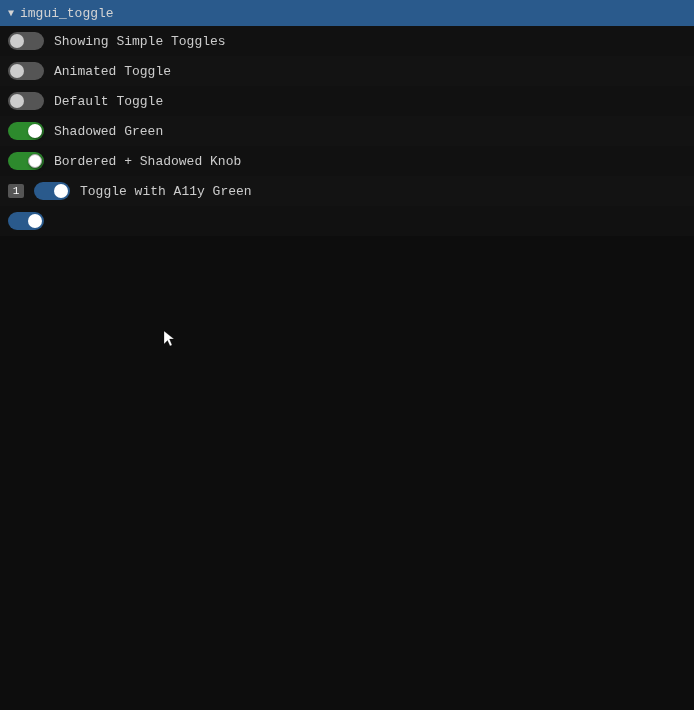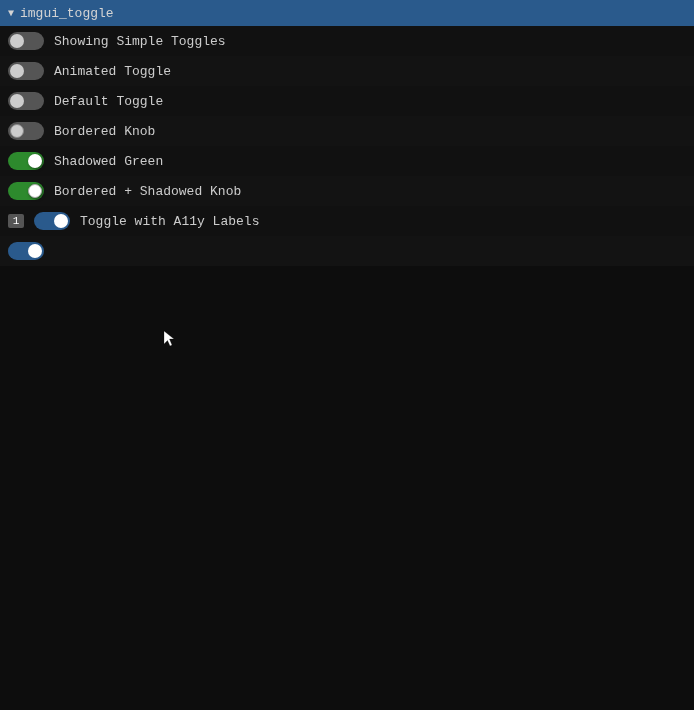--- a/index.html
+++ b/index.html
@@ -215,27 +215,20 @@
   </div>
 
   <div class="row">
     <div class="toggle toggle-default">
       <div class="toggle-track"></div>
       <div class="toggle-knob"></div>
     </div>
     <span class="row-label">Default Toggle</span>
   </div>
 
-  <div class="row">
-    <div class="toggle toggle-bordered">
-      <div class="toggle-track"></div>
-      <div class="toggle-knob"></div>
-    </div>
-    <span class="row-label">Bordered Knob</span>
-  </div>
 
   <div class="row">
     <div class="toggle toggle-shadowed">
       <div class="toggle-track"></div>
       <div class="toggle-knob"></div>
     </div>
     <span class="row-label">Shadowed Green</span>
   </div>
 
   <div class="row">
@@ -246,21 +239,21 @@
     <span class="row-label">Bordered + Shadowed Knob</span>
   </div>
 
 
   <div class="row">
     <span class="badge">1</span>
     <div class="toggle toggle-a11y">
       <div class="toggle-track"></div>
       <div class="toggle-knob"></div>
     </div>
-    <span class="row-label">Toggle with A11y Labels</span>
+    <span class="row-label">Toggle with A11y Green</span>
   </div>
 
   <div class="row">
     <div class="toggle toggle-bottom">
       <div class="toggle-track"></div>
       <div class="toggle-knob"></div>
     </div>
   </div>
 
 </div>

